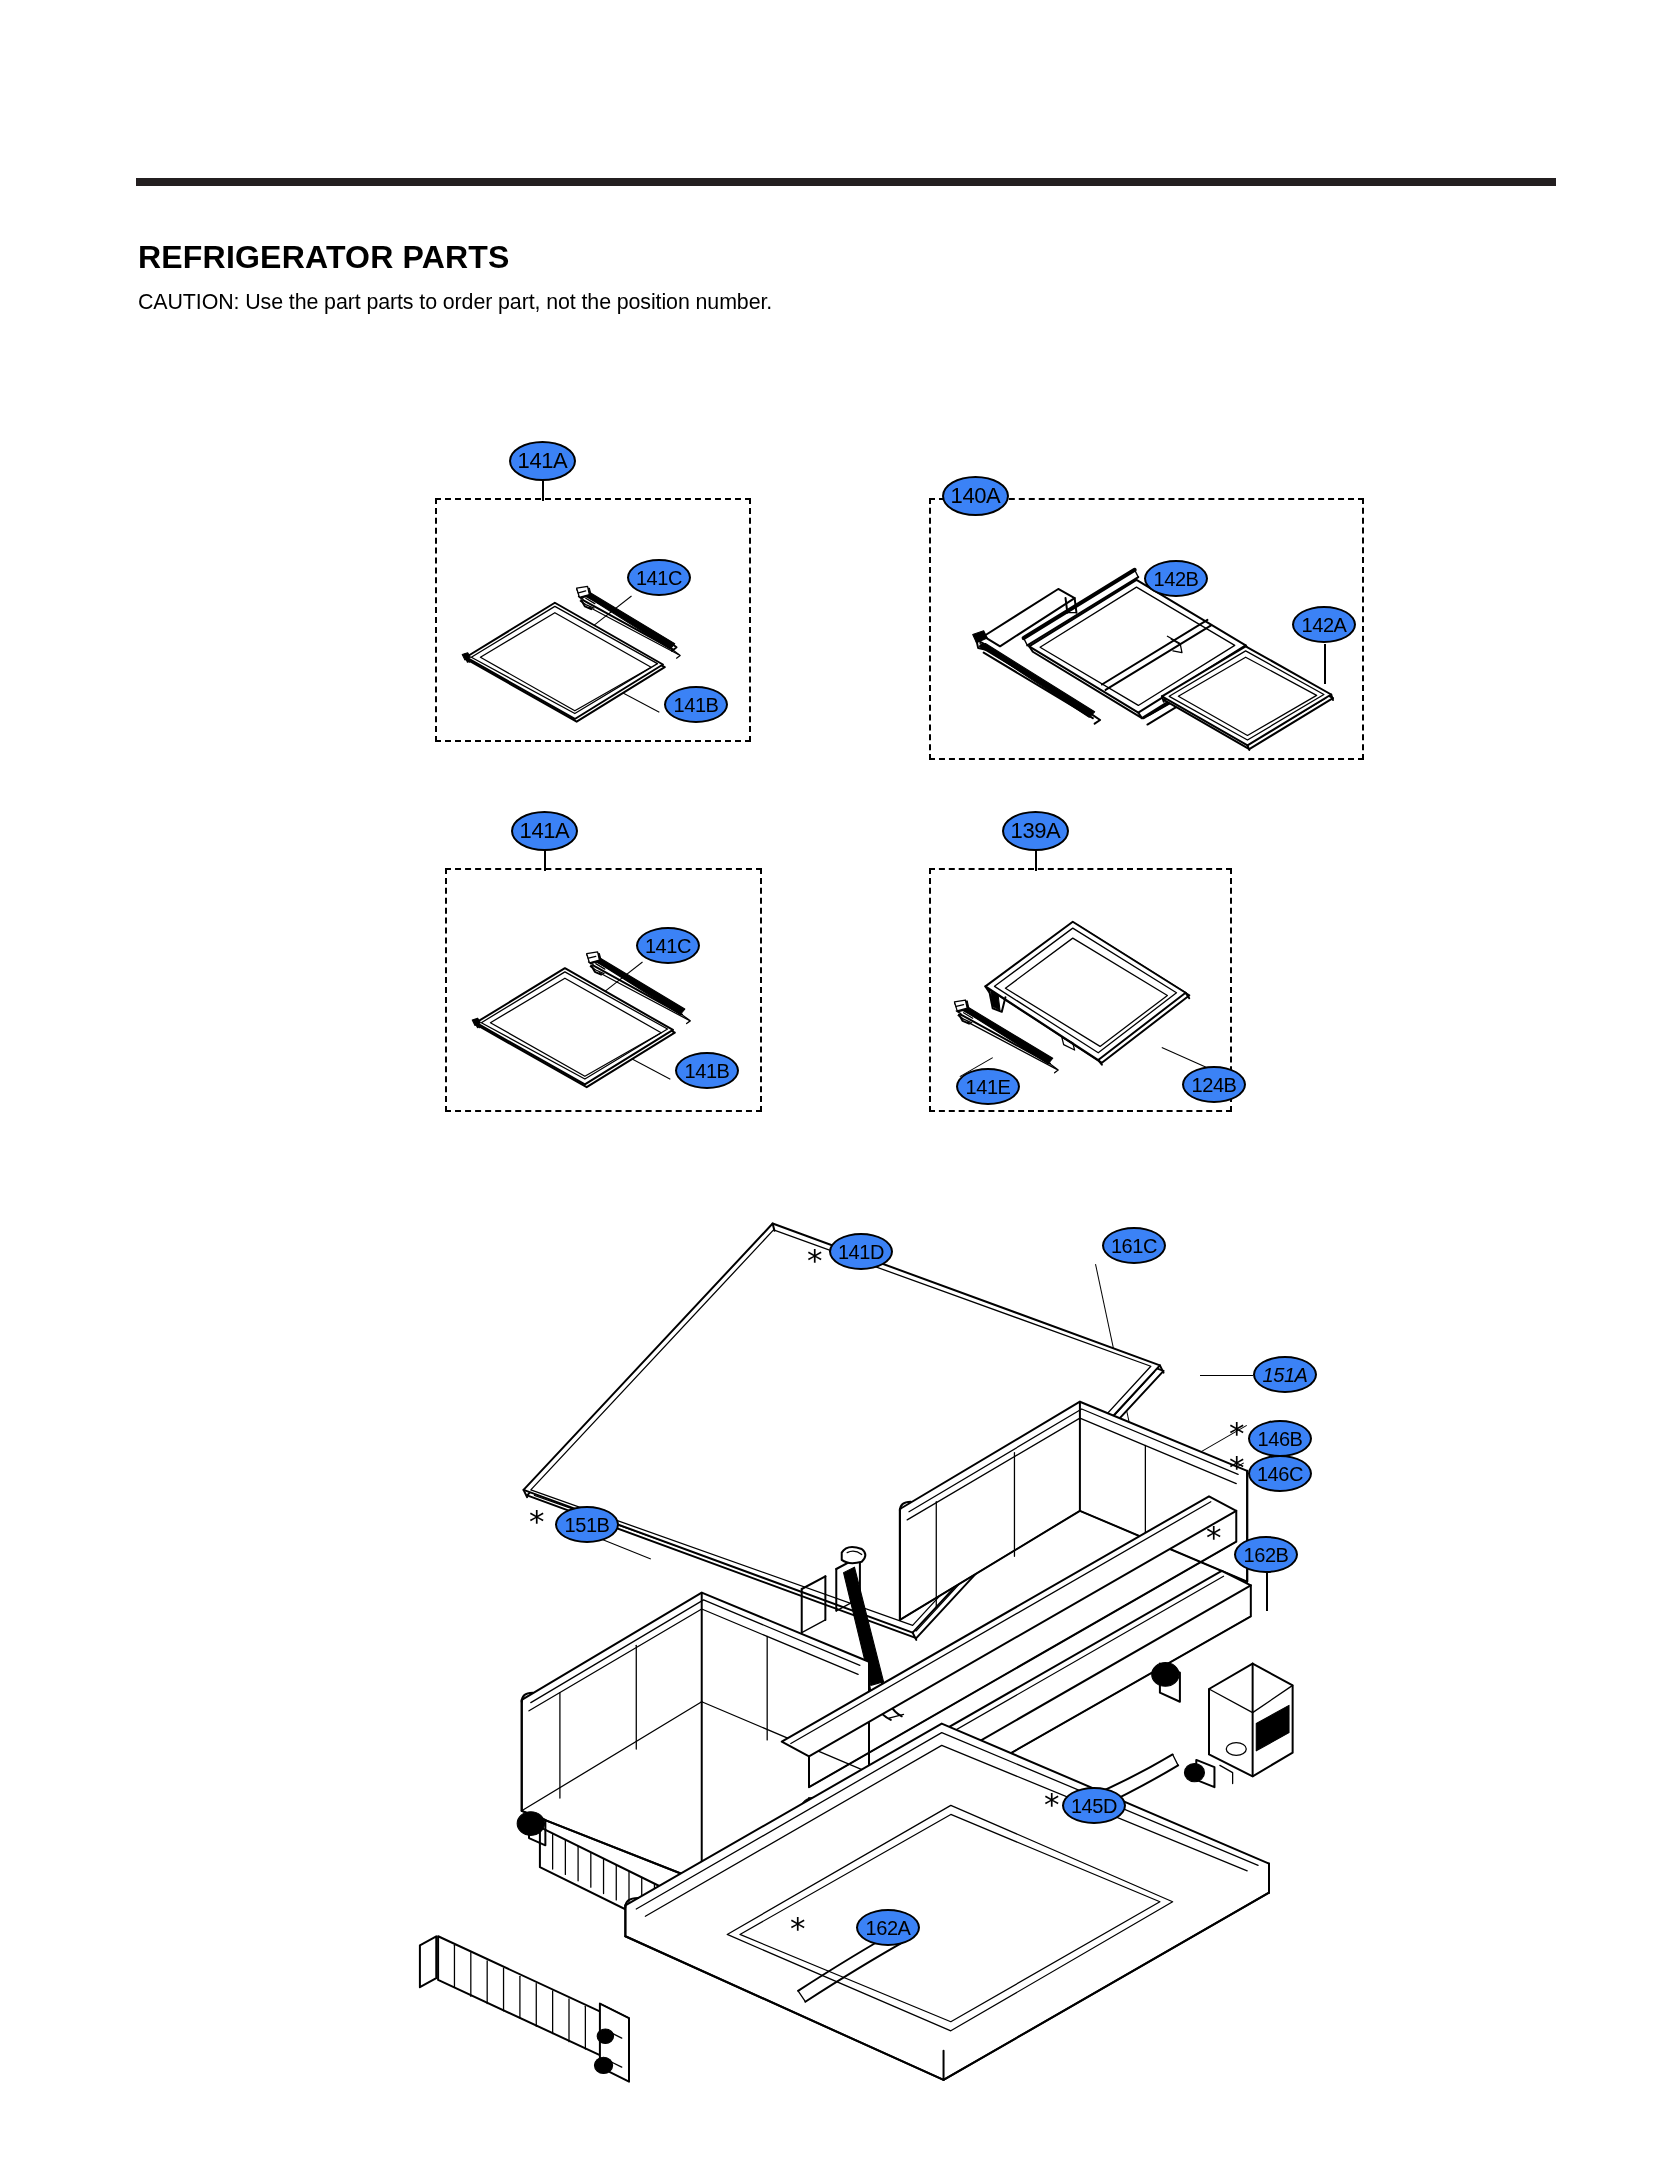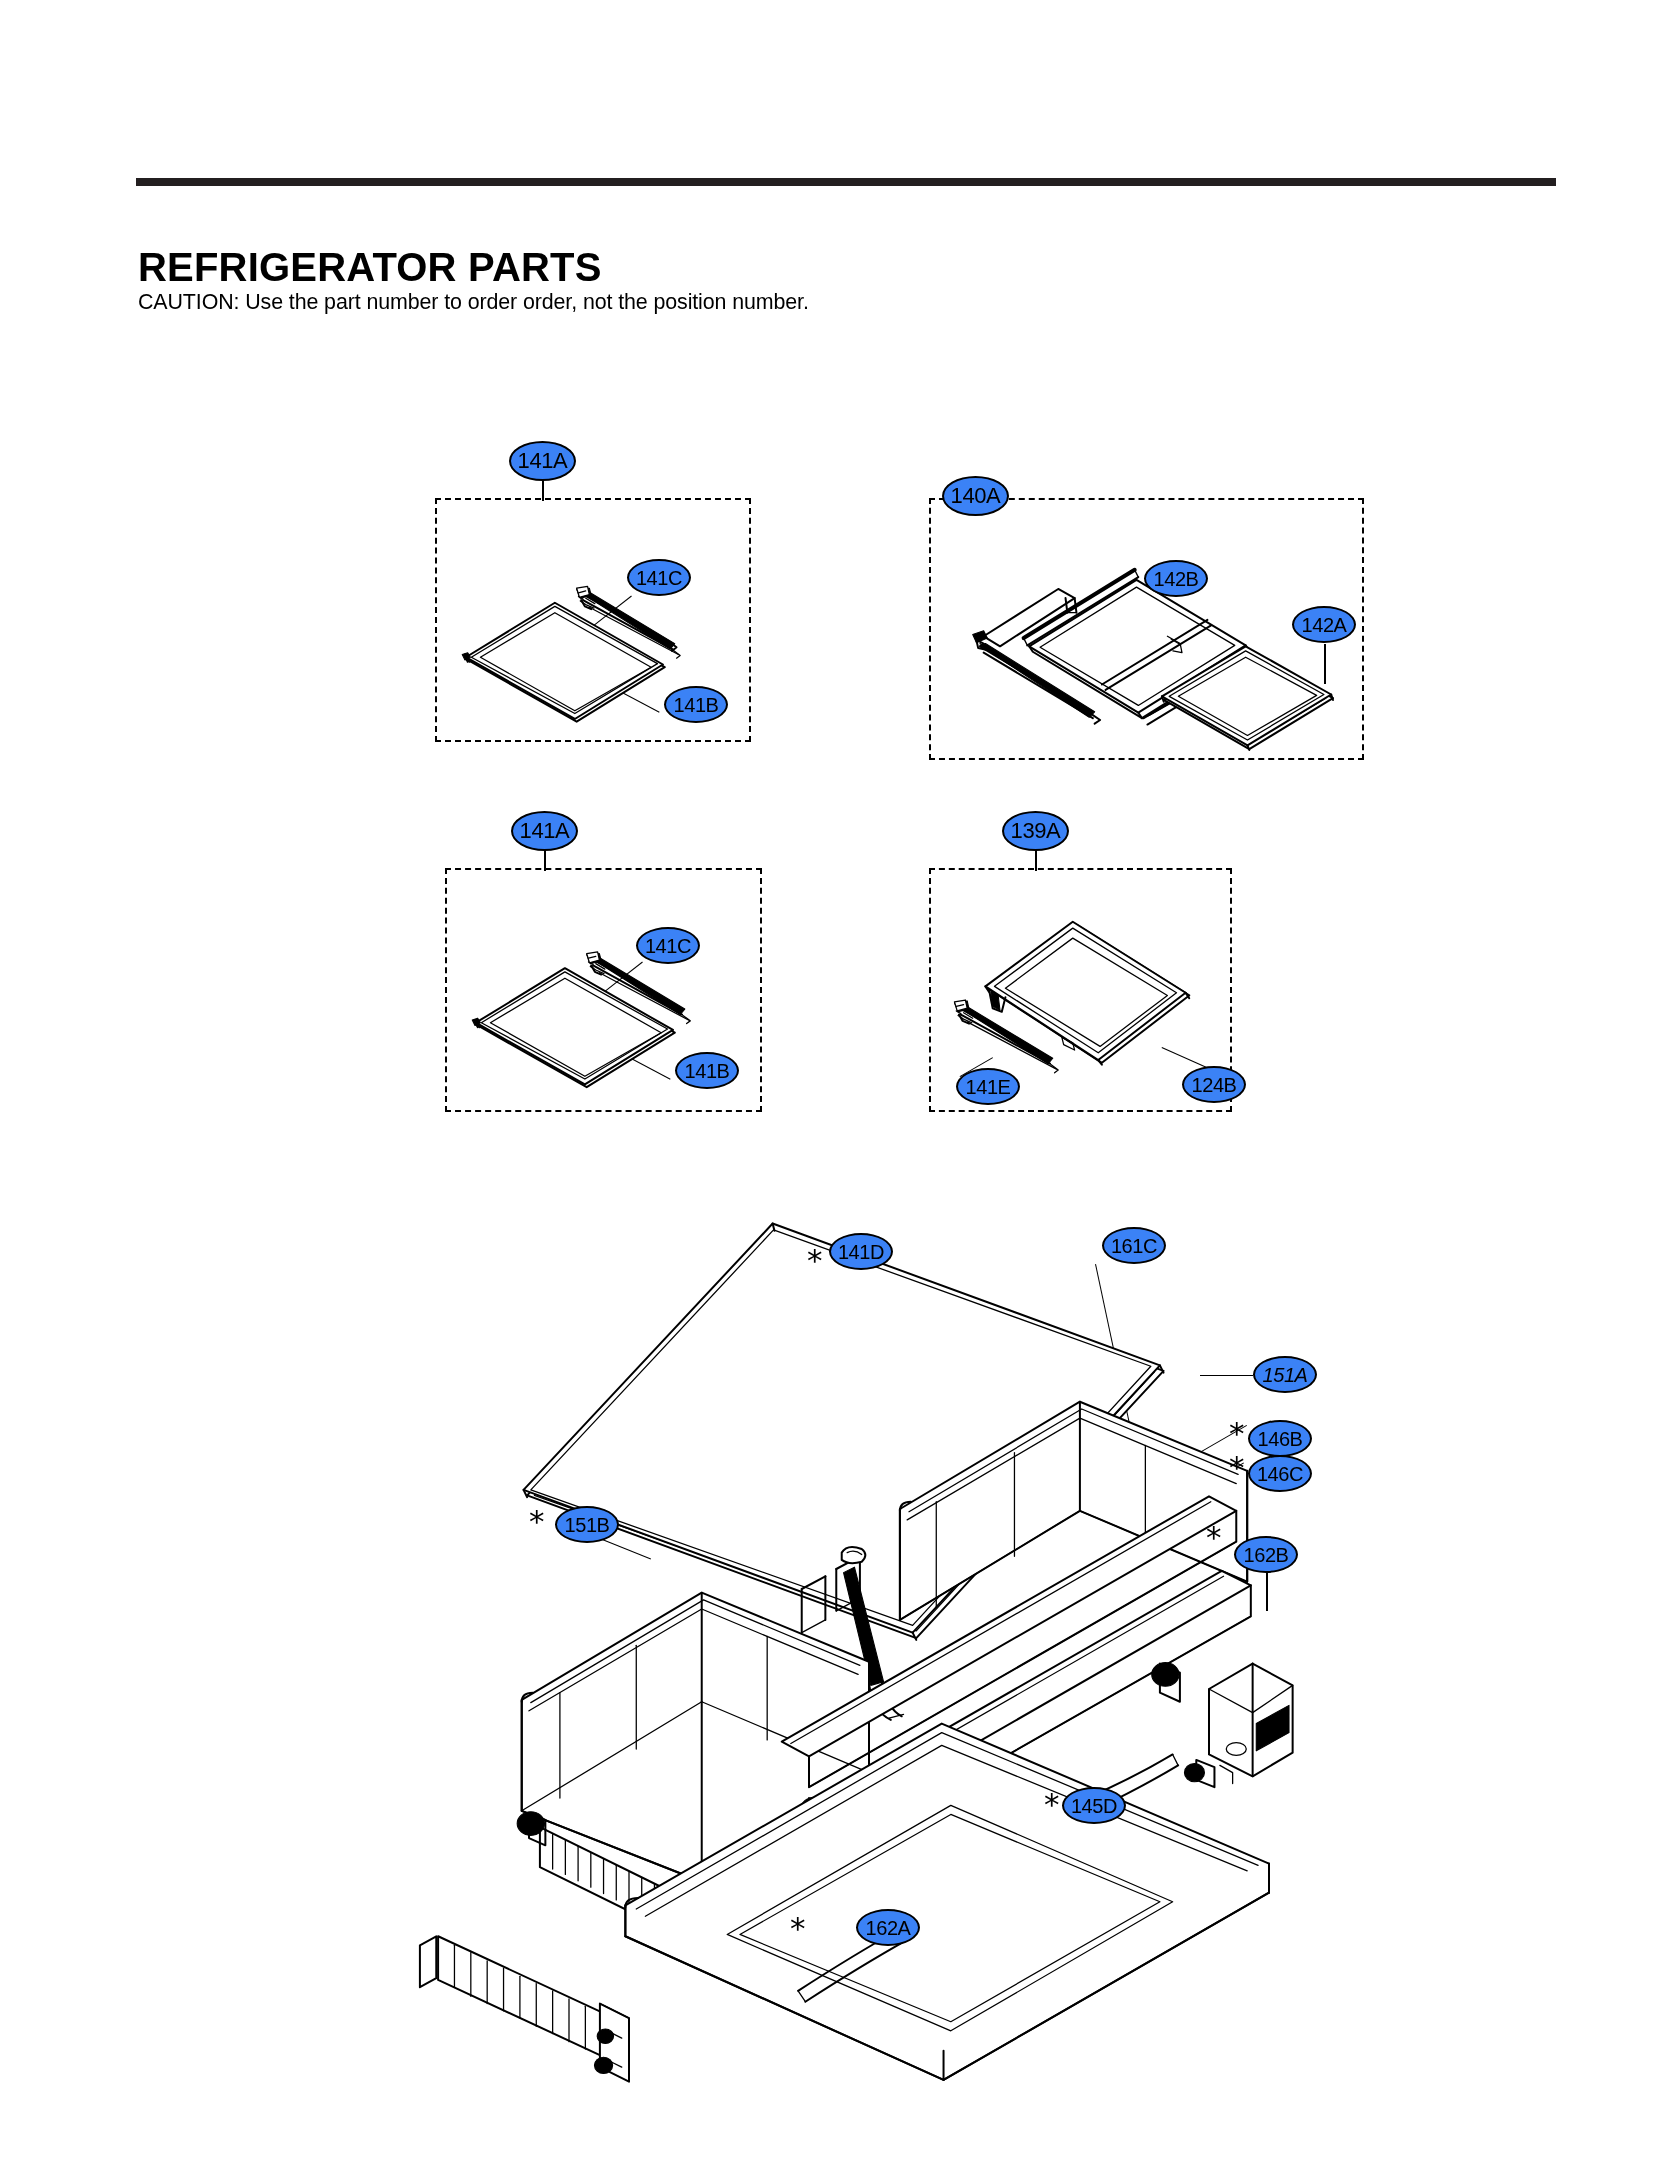--- a/index.html
+++ b/index.html
@@ -28,21 +28,21 @@
     left: 136px;
     top: 178px;
     width: 1420px;
     height: 8.2px;
     background: #231f20;
   }
   .page-title {
     position: absolute;
     left: 138px;
     top: 220px;
-    font-size: 40px;
+    font-size: 32px;
     font-weight: bold;
     letter-spacing: 0.2px;
     line-height: 1;
     white-space: nowrap;
   }
   .caution-line {
     position: absolute;
     left: 138px;
     font-size: 21.4px;
     line-height: 1.25;
@@ -115,21 +115,21 @@
 </style>
 </head>
 <body>
 
 <div id="page">
 
   <div class="rule"></div>
 
   <h1 class="page-title">REFRIGERATOR PARTS</h1>
 
-  <div class="caution-line caution-1">CAUTION: Use the part number to order order, not the position number.</div>
+  <div class="caution-line caution-1">CAUTION: Use the part parts to order part, not the position number.</div>
 
 
   <div class="group-box" style="left:435px; top:498px; width:316px; height:244px;"></div>
   <div class="leader-v" style="left:542px; top:479px; height:22px;"></div>
   <div class="callout" style="left:509px; top:441px;">141A</div>
 
   <div class="art" style="left:435px; top:498px;">
     <svg width="316" height="244" viewBox="0 0 348 268">
 
       <path class="wh" d="M36 178 L134 118 L253 186 L156 246 Z"></path>

